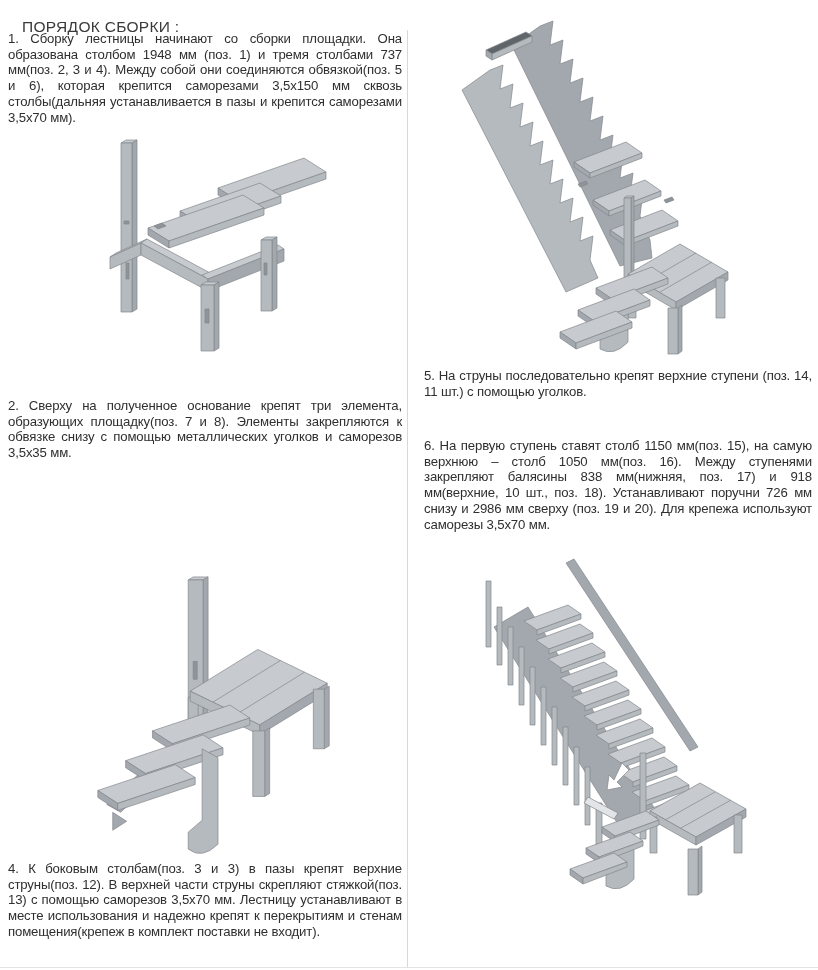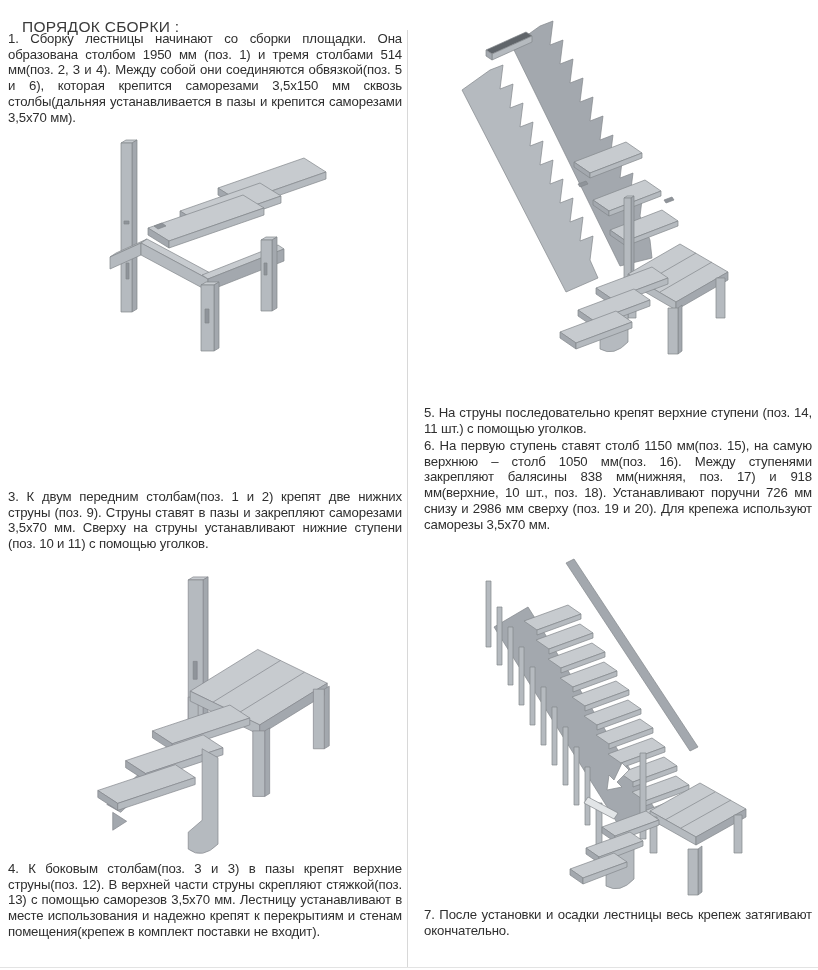--- a/index.html
+++ b/index.html
@@ -5,21 +5,21 @@
   html,body{margin:0;padding:0;background:#fff;}
   .page{position:relative;width:818px;height:970px;background:#ffffff;overflow:hidden;
         font-family:"Liberation Sans","DejaVu Sans",sans-serif;color:#2f2f2f;}
   .title{position:absolute;left:8px;top:4px;font-size:15.5px;font-weight:400;
          letter-spacing:.3px;color:#3a3a3a;margin:14px;}
   .step{position:absolute;margin:0;font-size:13.2px;line-height:15.7px;
         letter-spacing:-.15px;text-align:justify;color:#2f2f2f;}
   .lcol{left:8px;width:394px;}
   .rcol{left:424px;width:388px;}
   .p1{top:31px;} .p2{top:398px;} .p3{top:489px;} .p4{top:861px;}
-  .p5{top:405px;} .p6{top:438px;} .p7{top:907px;}
+  .p5{top:368px;} .p6{top:438px;} .p7{top:907px;}
   .col-divider{position:absolute;left:407px;top:30px;width:1px;height:938px;background:#d8d8d8;}
   .bottom-rule{position:absolute;left:0;top:967px;width:818px;height:1px;background:#e3e3e3;}
   .fig{position:absolute;margin:0;}
   .fig1{left:58px;top:133px;}
   .fig2{left:428px;top:12px;}
   .fig3{left:40px;top:570px;}
   .fig4{left:428px;top:557px;}
   .fig svg polygon,.fig svg rect,.fig svg path{stroke:#82868b;stroke-width:.7;stroke-linejoin:round;}
   .pt{fill:#c7cbcf;} 
   .pf{fill:#b5babf;} 
@@ -33,27 +33,26 @@
 </head>
 <body>
 
 <div class="page">
 
   <h1 class="title">ПОРЯДОК СБОРКИ :</h1>
 
   <div class="col-divider"></div>
   <div class="bottom-rule"></div>
 
-  <p class="step lcol p1">1. Сборку лестницы начинают со сборки площадки. Она образована столбом 1950 мм (поз. 1) и тремя столбами 514 мм(поз. 2, 3 и 4). Между собой они соединяются обвязкой(поз. 5 и 6), которая крепится саморезами 3,5х150 мм сквозь столбы(дальняя устанавливается в пазы и крепится саморезами 3,5х70 мм).</p>
-  <p class="step lcol p3">3. К двум передним столбам(поз. 1 и 2) крепят две нижних струны (поз. 9). Струны ставят в пазы и закрепляют саморезами 3,5х70 мм. Сверху на струны устанавливают нижние ступени (поз. 10 и 11) с помощью уголков.</p>
+  <p class="step lcol p1">1. Сборку лестницы начинают со сборки площадки. Она образована столбом 1948 мм (поз. 1) и тремя столбами 737 мм(поз. 2, 3 и 4). Между собой они соединяются обвязкой(поз. 5 и 6), которая крепится саморезами 3,5х150 мм сквозь столбы(дальняя устанавливается в пазы и крепится саморезами 3,5х70 мм).</p>
+  <p class="step lcol p2">2. Сверху на полученное основание крепят три элемента, образующих площадку(поз. 7 и 8). Элементы закрепляются к обвязке снизу с помощью металлических уголков и саморезов 3,5х35 мм.</p>
   <p class="step lcol p4">4. К боковым столбам(поз. 3 и 3) в пазы крепят верхние струны(поз. 12). В верхней части струны скрепляют стяжкой(поз. 13) с помощью саморезов 3,5х70 мм. Лестницу устанавливают в месте использования и надежно крепят к перекрытиям и стенам помещения(крепеж в комплект поставки не входит).</p>
 
   <p class="step rcol p5">5.  На струны последовательно крепят верхние ступени (поз. 14, 11 шт.) с помощью уголков.</p>
   <p class="step rcol p6">6. На первую ступень ставят столб 1150 мм(поз. 15), на самую верхнюю – столб 1050 мм(поз. 16). Между ступенями закрепляют балясины 838 мм(нижняя, поз. 17) и 918 мм(верхние, 10 шт., поз. 18). Устанавливают поручни 726 мм снизу и 2986 мм сверху (поз. 19 и 20). Для крепежа используют саморезы 3,5х70 мм.</p>
-  <p class="step rcol p7">7. После установки и осадки лестницы весь крепеж затягивают окончательно.</p>
 
   <figure class="fig fig1">
     <svg width="300" height="260" viewBox="0 0 300 260">
       <g>
         <polygon class="pt" points="63,10 68,7 79,7 74,10"></polygon>
         <polygon class="ps" points="74,10 79,7 79,176 74,179"></polygon>
         <polygon class="pf" points="63,10 74,10 74,179 63,179"></polygon>
         <rect class="pd" x="66" y="88" width="5" height="3"></rect>
         <rect class="pd" x="68" y="130" width="3" height="16"></rect>
       </g>

